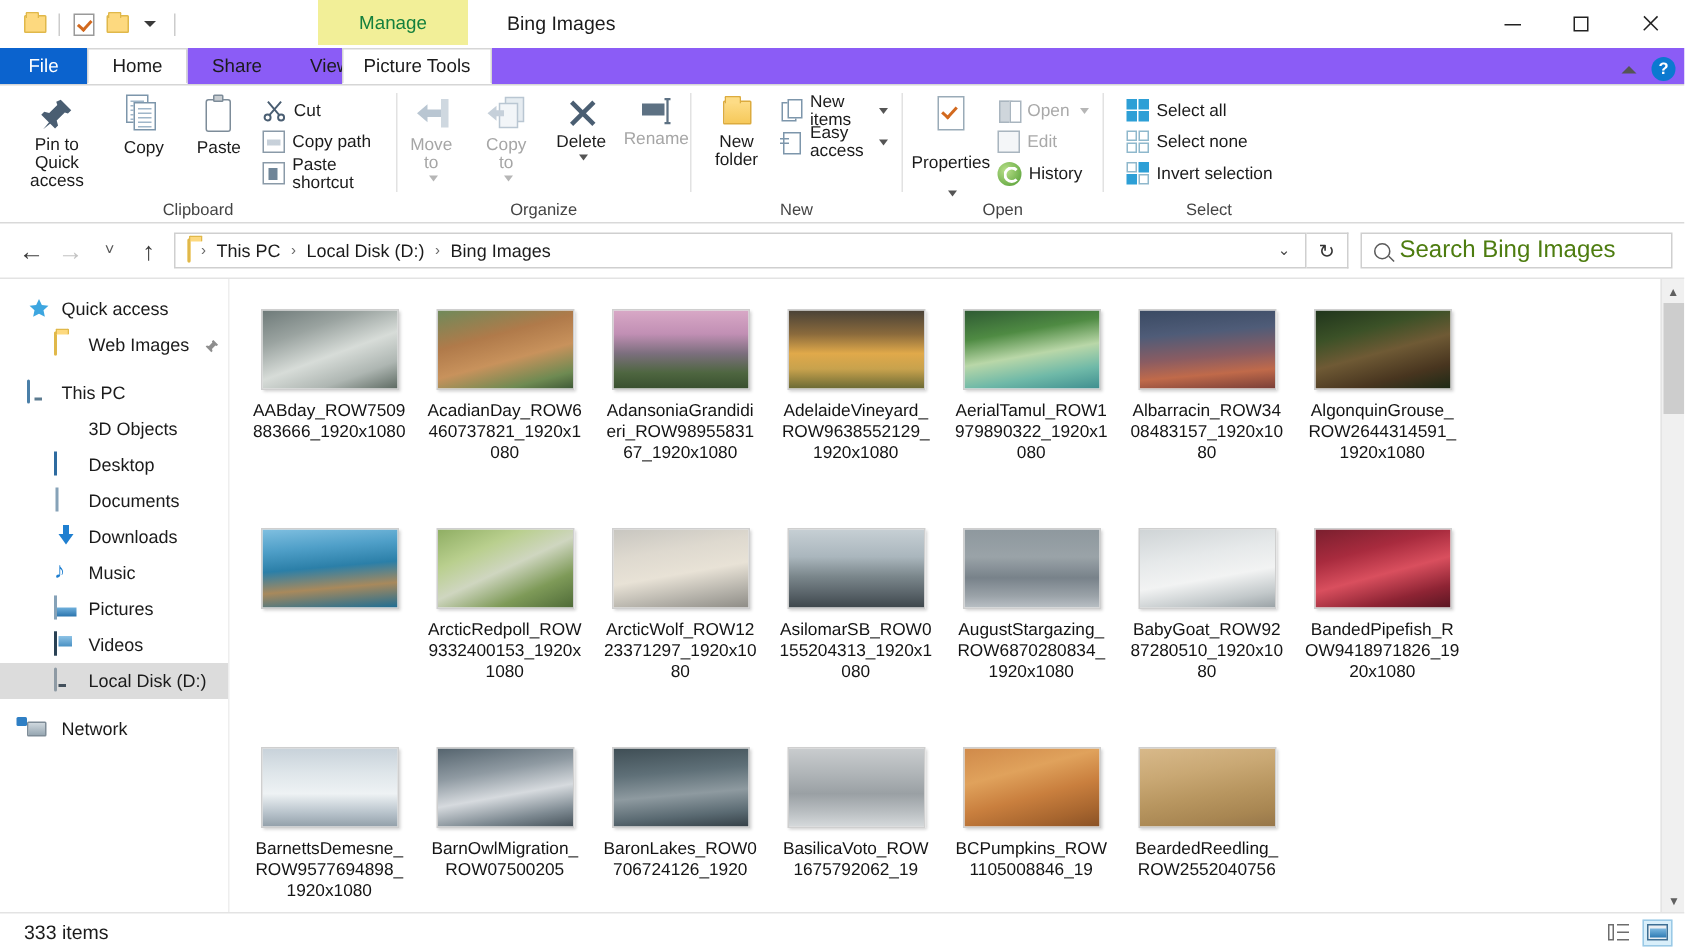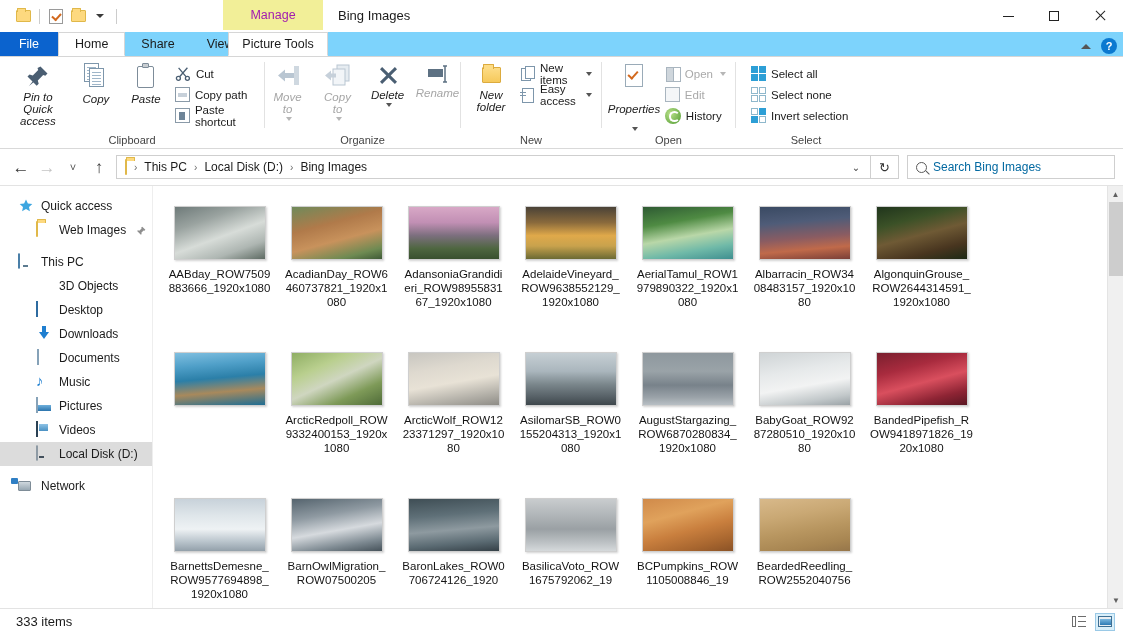--- a/index.html
+++ b/index.html
@@ -21,54 +21,54 @@
     width: 15px; height: 12px; background:#fdd97f; border:1px solid #e0b84a; border-radius:1px;
     position:relative;
   }
   .folder-sm:before{content:"";position:absolute;top:-3px;left:0;width:7px;height:3px;background:#fdd97f;border:1px solid #e0b84a;border-bottom:none;border-radius:1px 1px 0 0;}
   .qat-sep { width:1px;height:15px;background:#ccc;margin:0 5px; }
   .prop-ico { width:14px;height:15px;border:1px solid #9a9a9a;background:#fff;position:relative;}
   .prop-ico:after{content:"";position:absolute;left:2px;top:3px;width:7px;height:4px;border-left:2px solid #d2691e;border-bottom:2px solid #d2691e;transform:rotate(-48deg);}
   .caret-dn { width:0;height:0;border-left:4px solid transparent;border-right:4px solid transparent;border-top:4px solid #3a3a3a;}
   .title-text { position:absolute; left:338px; top:8px; font-size:13px; color:#1b1b1b; }
   .ctx-tab {
-    position:absolute; left:223px; top:0; width:100px; height:30px; background:#f2ef98;
-    display:flex; align-items:center; justify-content:center; font-size:12.5px; color:#a21caf;
+    position:absolute; left:212px; top:0; width:100px; height:30px; background:#f2ef98;
+    display:flex; align-items:center; justify-content:center; font-size:12.5px; color:#15803d;
   }
   .wincontrols { position:absolute; right:0; top:0; display:flex; height:32px;}
   .wc { width:46px;height:32px;display:flex;align-items:center;justify-content:center;}
   .wc-min{width:11px;height:1px;background:#222;}
   .wc-max{width:10px;height:10px;border:1px solid #222;}
   .wc-close{position:relative;width:12px;height:12px;}
   .wc-close:before,.wc-close:after{content:"";position:absolute;left:0;top:5px;width:13px;height:1.2px;background:#222;}
   .wc-close:before{transform:rotate(45deg);} .wc-close:after{transform:rotate(-45deg);}
 
   
-  .tabsrow { height:24px; display:flex; align-items:flex-end; position:relative; background:#7dd3fc;}
+  .tabsrow { height:24px; display:flex; align-items:flex-end; position:relative; background:#8b5cf6;}
   .tab { height:24px; padding:0 16px; display:flex;align-items:center;justify-content:center;
          font-size:12.5px; color:#1b1b1b; }
   .tab.file { background:#0b63ce; color:#fff; width:58px; padding:0; }
   .tab.active { border:1px solid #d6d6d6; border-bottom:1px solid #fff; background:#fff; position:relative; z-index:3;}
   .tab.ctxsub { position:absolute; left:228px; top:0; width:100px; padding:0;
                 border:1px solid #d6d6d6; border-bottom:1px solid #fff; background:#fff;}
   .help-row { position:absolute; right:6px; bottom:2px; display:flex; align-items:center; gap:10px;}
   .chev-up { width:0;height:0;border-left:5px solid transparent;border-right:5px solid transparent;border-bottom:5px solid #555;}
   .help-circ { width:16px;height:16px;border-radius:50%;background:#0b79d0;color:#fff;font-size:11px;font-weight:bold;
                display:flex;align-items:center;justify-content:center;}
 
   
   .ribbon { height:93px; border-top:1px solid #d6d6d6; border-bottom:1px solid #d9d9d9;
             background:#fff; display:flex; position:relative;}
   .rgroup { display:flex; flex-direction:column; height:93px; position:relative;}
   .rgroup-body { flex:1; display:flex; align-items:flex-start; padding:4px 6px 0 6px; gap:2px;}
   .rgroup-label { height:17px; text-align:center; font-size:11px; color:#444; line-height:14px;}
   .rgroup-div { width:1px; background:#e2e2e2; margin:5px 0 20px 0;}
   .bigbtn { width:auto; min-width:48px; padding:2px 6px; display:flex; flex-direction:column;
             align-items:center; gap:2px; font-size:11.5px; color:#1b1b1b; text-align:center; line-height:12px;}
-  .bigbtn .lbl{white-space:pre-line;font-style:italic;}
+  .bigbtn .lbl{white-space:pre-line;}
   .bigbtn.dis { color:#a6a6a6; }
   .smallcol { display:flex; flex-direction:column; gap:2px; padding-top:3px;}
   .smallbtn { display:flex; align-items:center; gap:5px; font-size:11.5px; color:#1b1b1b; height:19px; padding:0 3px;}
   .smallbtn.dis { color:#a9a9a9; }
   .ic { display:inline-block; flex:none; }
 
   
   .i-pin{width:26px;height:26px;position:relative;}
   .i-copy{width:28px;height:28px;position:relative;}
   .doc-sh{position:absolute;width:15px;height:19px;background:#fff;border:1.4px solid #7d96ab;}
@@ -116,21 +116,21 @@
   .arr.dis{color:#c4c4c4;}
   .addrbox { flex:1; height:24px; border:1px solid #cfcfcf; background:#fff; display:flex; align-items:center;
              padding:0 4px; margin-left:4px;}
   .crumb { display:flex; align-items:center; font-size:12px; color:#1b1b1b; padding:0 4px; height:22px;}
   .crumb-sep { color:#6a6a6a; font-size:10px; padding:0 3px;}
   .addrchev { width:20px;height:22px;display:flex;align-items:center;justify-content:center;color:#444;font-size:10px;}
   .refbtn { width:28px;height:24px;display:flex;align-items:center;justify-content:center;border:1px solid #cfcfcf;border-left:none;
             font-size:13px;color:#333;}
   .searchbox { width:208px; height:24px; border:1px solid #cfcfcf; display:flex; align-items:center; gap:6px;
                padding:0 8px; margin-left:8px; background:#fff;}
-  .searchbox .ph { font-size:12px; color:#0369a1;}
+  .searchbox .ph { font-size:16px; color:#4d7c0f;}
   .mag { width:11px;height:11px;border:1.4px solid #5a5a5a;border-radius:50%;position:relative;}
   .mag:after{content:"";position:absolute;right:-4px;bottom:-2px;width:5px;height:1.4px;background:#5a5a5a;transform:rotate(45deg);}
 
   
   .body { flex:1; display:flex; border-top:1px solid #e3e3e3; overflow:hidden;}
   .nav { width:152px; background:#fff; padding-top:8px; overflow:hidden; flex:none;}
   .navitem { height:24px; display:flex; align-items:center; gap:7px; font-size:12px; color:#1b1b1b; padding-left:18px;}
   .navitem.ind { padding-left:36px;}
   .navitem.sel { background:#dcdcdc;}
   .navitem .txt{white-space:nowrap;}
@@ -497,26 +497,26 @@
       </div>
       <div class="navitem ind">
         <span class="ni"><span class="cube" style="margin-top:1px;"></span></span>
         <span class="txt">3D Objects</span>
       </div>
       <div class="navitem ind">
         <span class="ni"><span class="desk" style="margin-top:2px;"></span></span>
         <span class="txt">Desktop</span>
       </div>
       <div class="navitem ind">
+        <span class="ni"><span class="docs" style="margin-left:1px;"></span></span>
+        <span class="txt">Documents</span>
+      </div>
+      <div class="navitem ind">
         <span class="ni"><span class="dl" style="margin-left:1px;"></span></span>
         <span class="txt">Downloads</span>
-      </div>
-      <div class="navitem ind">
-        <span class="ni"><span class="docs" style="margin-left:1px;"></span></span>
-        <span class="txt">Documents</span>
       </div>
       <div class="navitem ind">
         <span class="ni"><span class="mus">♪</span></span>
         <span class="txt">Music</span>
       </div>
       <div class="navitem ind">
         <span class="ni"><span class="pic" style="margin-top:2px;"></span></span>
         <span class="txt">Pictures</span>
       </div>
       <div class="navitem ind">

